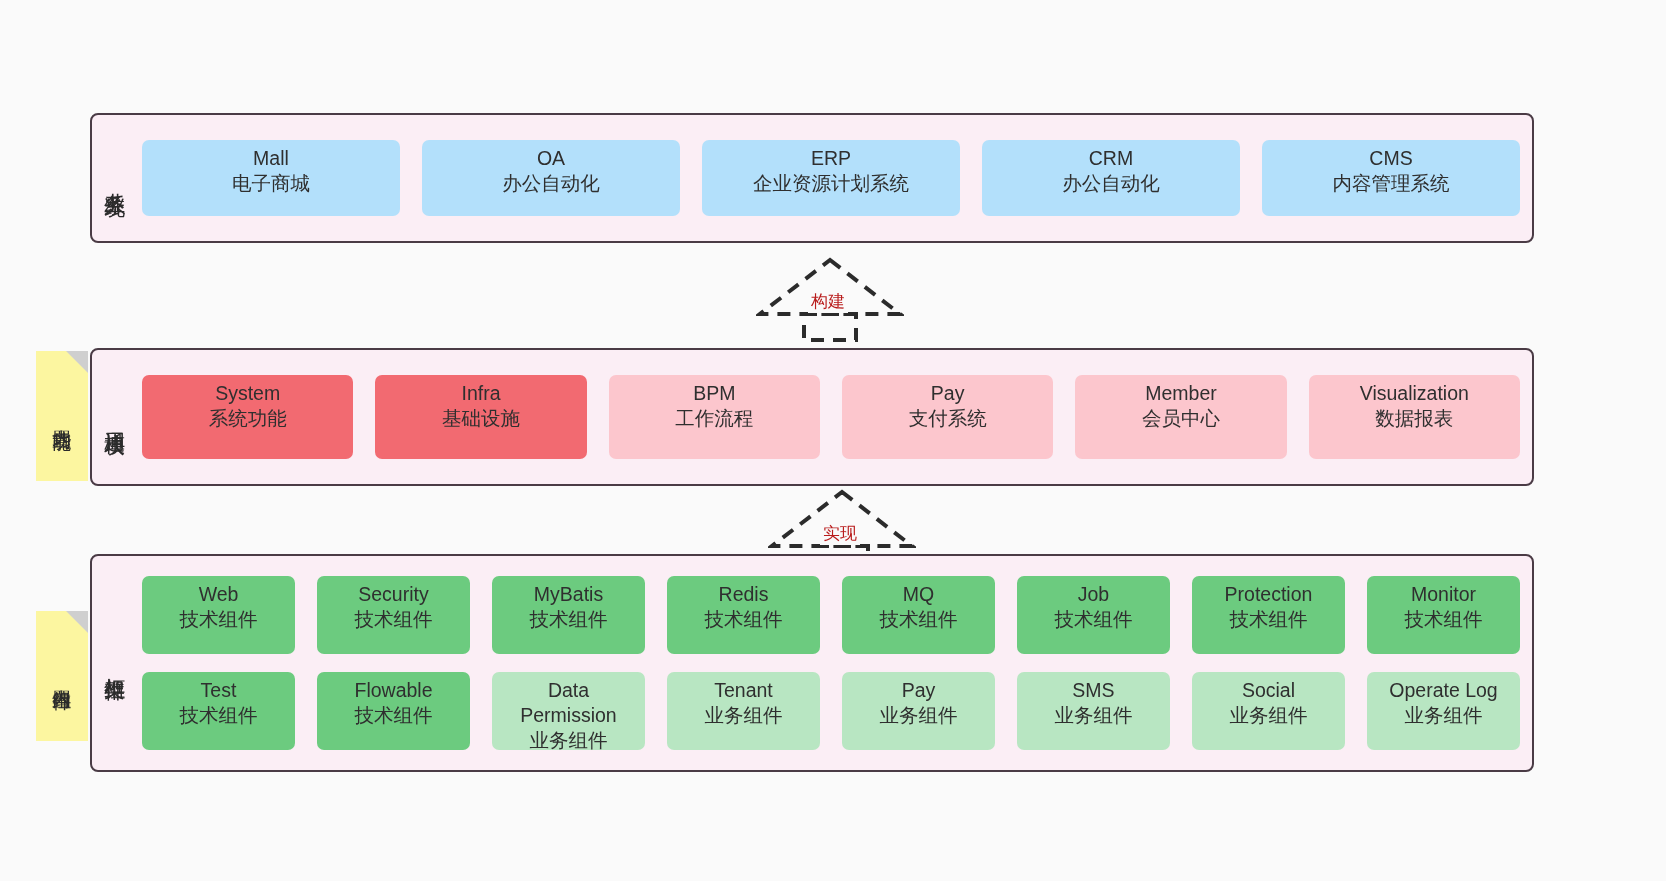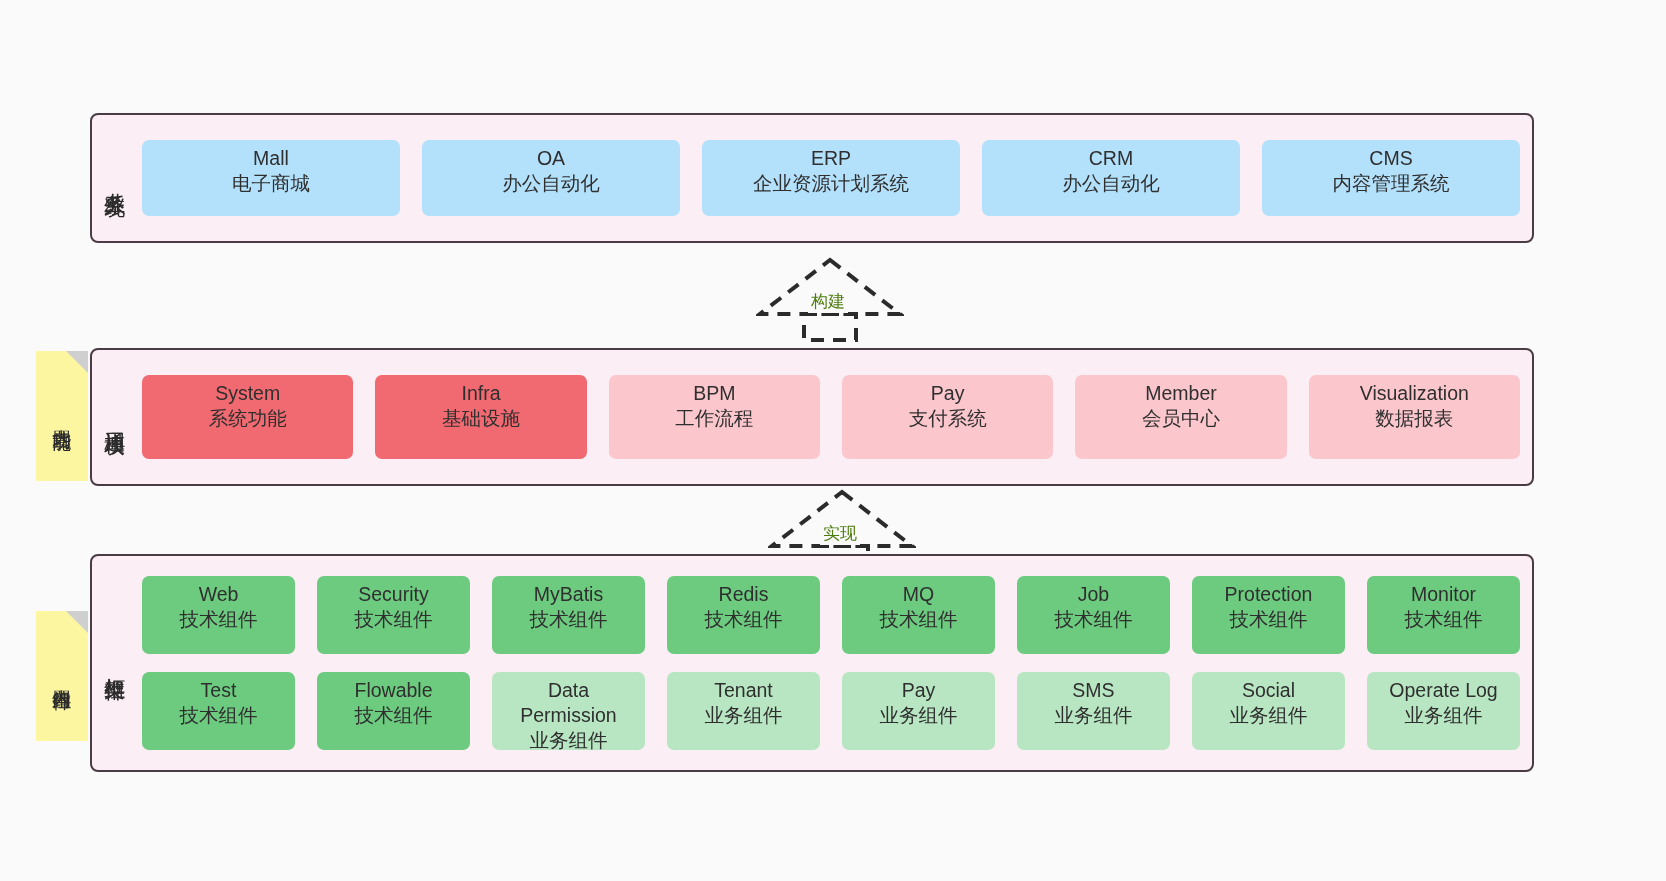--- a/index.html
+++ b/index.html
@@ -116,21 +116,21 @@
   }
 
   
   .arrow {
     position: absolute;
   }
   .arrow svg { display: block; }
   .arrow-label {
     position: absolute;
     font-size: 17px;
-    color: #4d7c0f;
+    color: #b91c1c;
     background: #fafafa;
     padding: 0 3px;
     white-space: nowrap;
   }
 </style>
 </head>
 <body>
 
 <div id="canvas">
 

